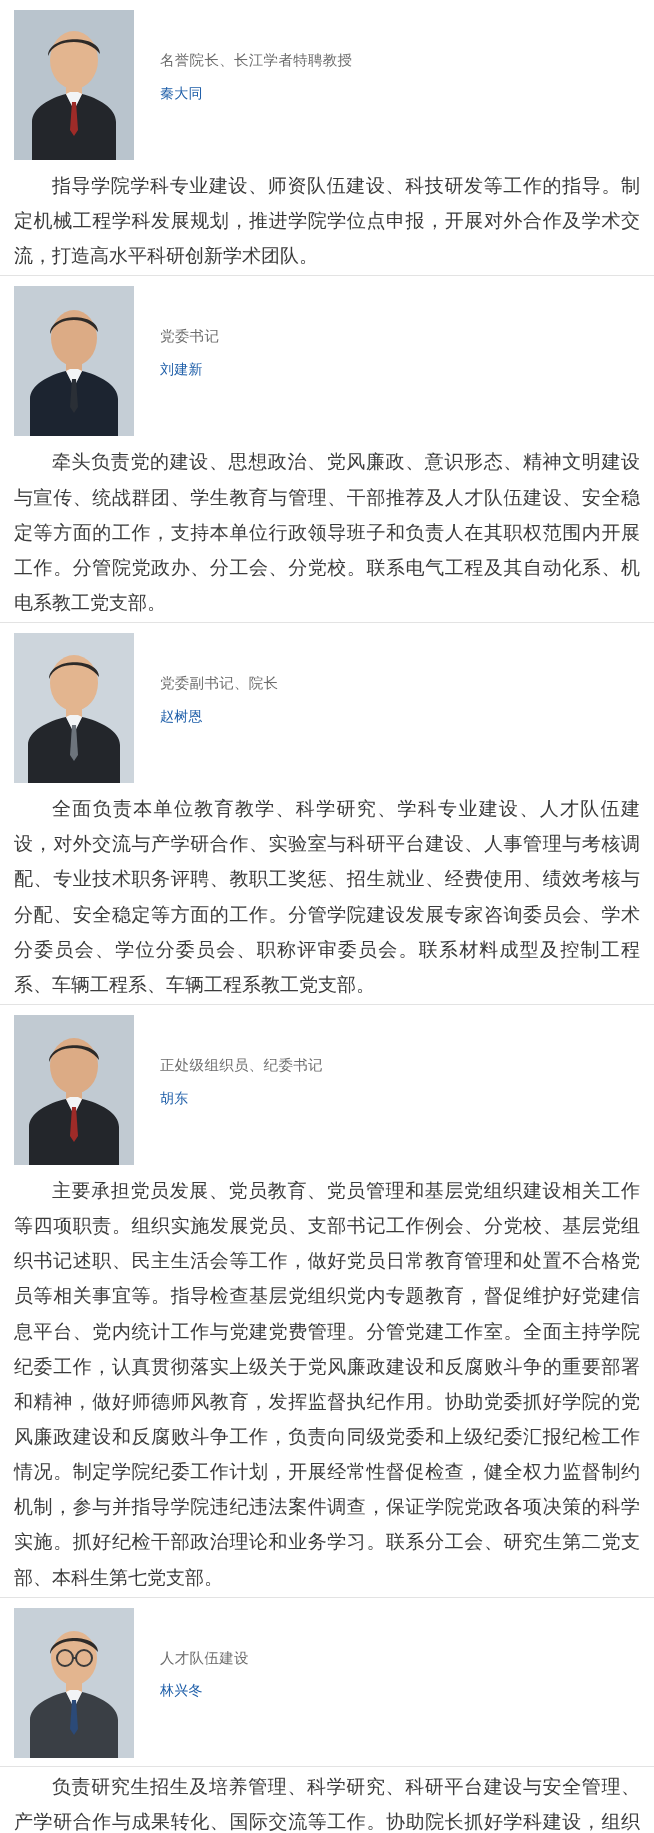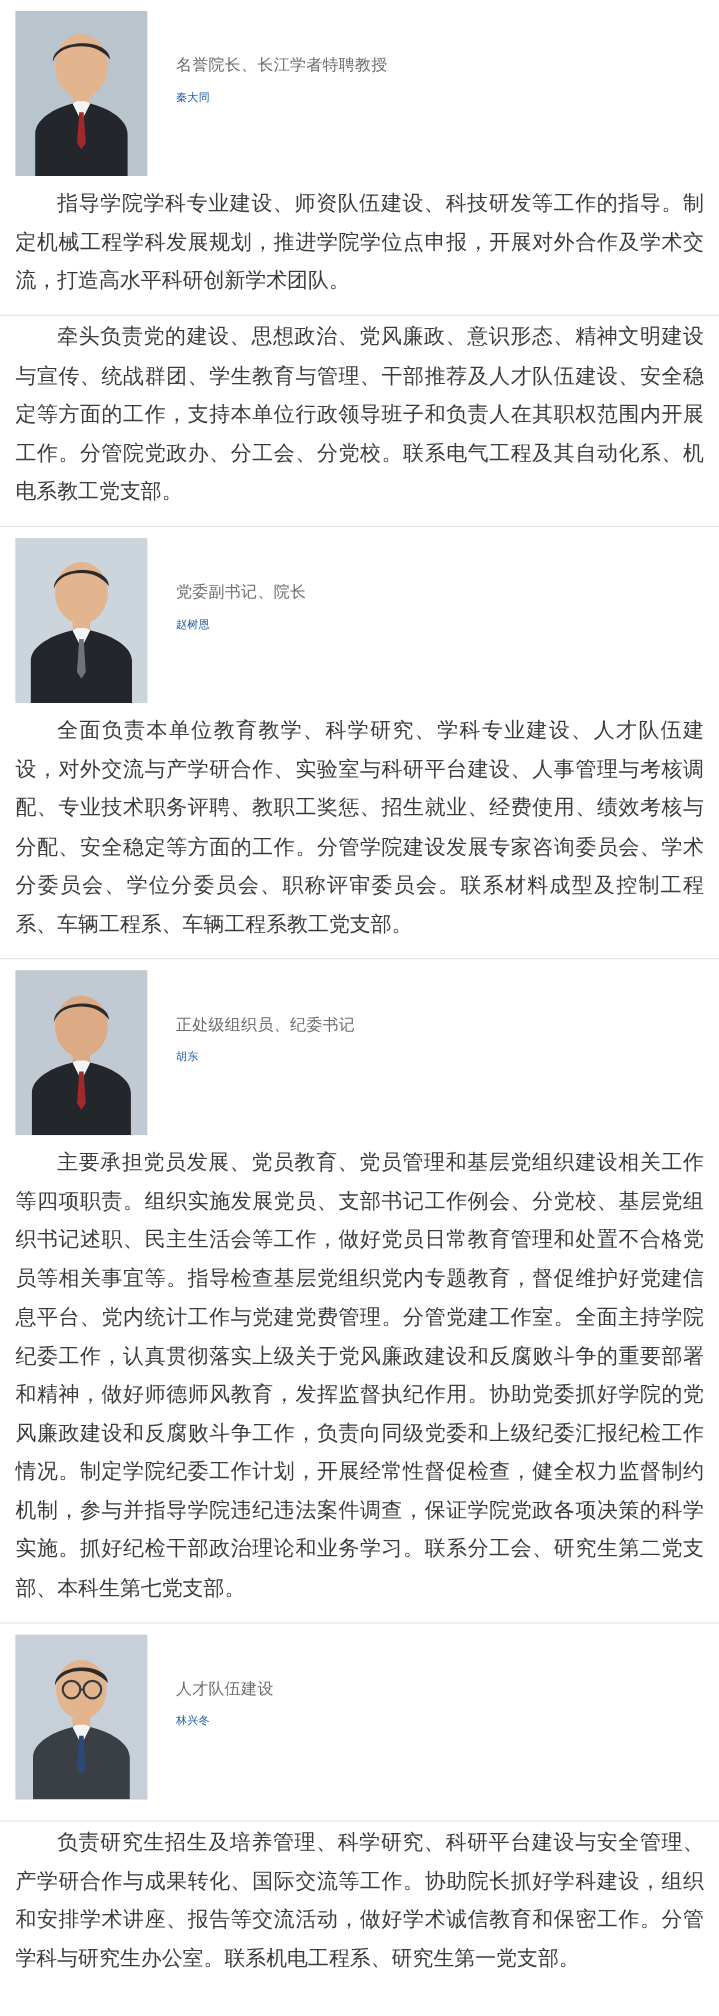--- a/index.html
+++ b/index.html
@@ -14,21 +14,21 @@
     color: #333333;
   }
   #page {
     width: 654px;
     background: #ffffff;
     padding: 0;
   }
   .person {
     width: 654px;
     border-bottom: 1px solid #e3e3e3;
-    padding: 0 0 13px 0;
+    padding: 0 0 2px 0;
   }
   .person:last-child { border-bottom: none; }
   .top-row {
     display: flex;
     align-items: flex-start;
     padding: 10px 14px 6px 14px;
   }
   .photo {
     width: 120px;
     height: 150px;
@@ -42,21 +42,21 @@
     padding-left: 26px;
     padding-top: 40px;
   }
   .title-line {
     font-size: 14.5px;
     color: #6c6c6c;
     line-height: 1.5;
     letter-spacing: 0.3px;
   }
   .name-line {
-    font-size: 10px;
+    font-size: 14px;
     color: #1f5fa9;
     line-height: 1.6;
     margin-top: 10px;
     letter-spacing: 0.3px;
   }
   .desc {
     font-size: 19px;
     line-height: 1.85;
     color: #3b3b3b;
     text-align: justify;
@@ -99,20 +99,37 @@
       </div>
       <div class="meta">
         <div class="title-line">名誉院长、长江学者特聘教授</div>
         <div class="name-line">秦大同</div>
       </div>
     </div>
     <div class="desc">指导学院学科专业建设、师资队伍建设、科技研发等工作的指导。制定机械工程学科发展规划，推进学院学位点申报，开展对外合作及学术交流，打造高水平科研创新学术团队。</div>
   </div>
 
   <div class="person">
+    <div class="top-row">
+      <div class="photo">
+        <svg viewBox="0 0 120 150" preserveAspectRatio="none" aria-hidden="true">
+          <rect x="0" y="0" width="120" height="150" fill="#c5ced6"></rect>
+          <ellipse cx="60" cy="52" rx="23" ry="28" class="skin2"></ellipse>
+          <path class="hair" d="M36 48 C36 26 84 26 84 46 C78 38 70 34 60 34 C49 34 40 38 36 48 Z"></path>
+          <rect x="52" y="75" width="16" height="11" class="skin2"></rect>
+          <path class="suitn" d="M16 150 L16 113 C16 99 35 89 52 85 L60 101 L68 85 C85 89 104 99 104 113 L104 150 Z"></path>
+          <path class="shirt" d="M52 85 L60 101 L68 85 L64 83 L56 83 Z"></path>
+          <path class="tiedark" d="M58 93 L62 93 L64 121 L60 127 L56 121 Z"></path>
+        </svg>
+      </div>
+      <div class="meta">
+        <div class="title-line">党委书记</div>
+        <div class="name-line">刘建新</div>
+      </div>
+    </div>
     <div class="desc">牵头负责党的建设、思想政治、党风廉政、意识形态、精神文明建设与宣传、统战群团、学生教育与管理、干部推荐及人才队伍建设、安全稳定等方面的工作，支持本单位行政领导班子和负责人在其职权范围内开展工作。分管院党政办、分工会、分党校。联系电气工程及其自动化系、机电系教工党支部。</div>
   </div>
 
   <div class="person">
     <div class="top-row">
       <div class="photo">
         <svg viewBox="0 0 120 150" preserveAspectRatio="none" aria-hidden="true">
           <rect x="0" y="0" width="120" height="150" fill="#cdd5dc"></rect>
           <ellipse cx="60" cy="50" rx="24" ry="28" class="skin"></ellipse>
           <path class="hair" d="M35 46 C35 24 85 24 85 44 C79 36 70 32 60 32 C48 32 39 36 35 46 Z"></path>

